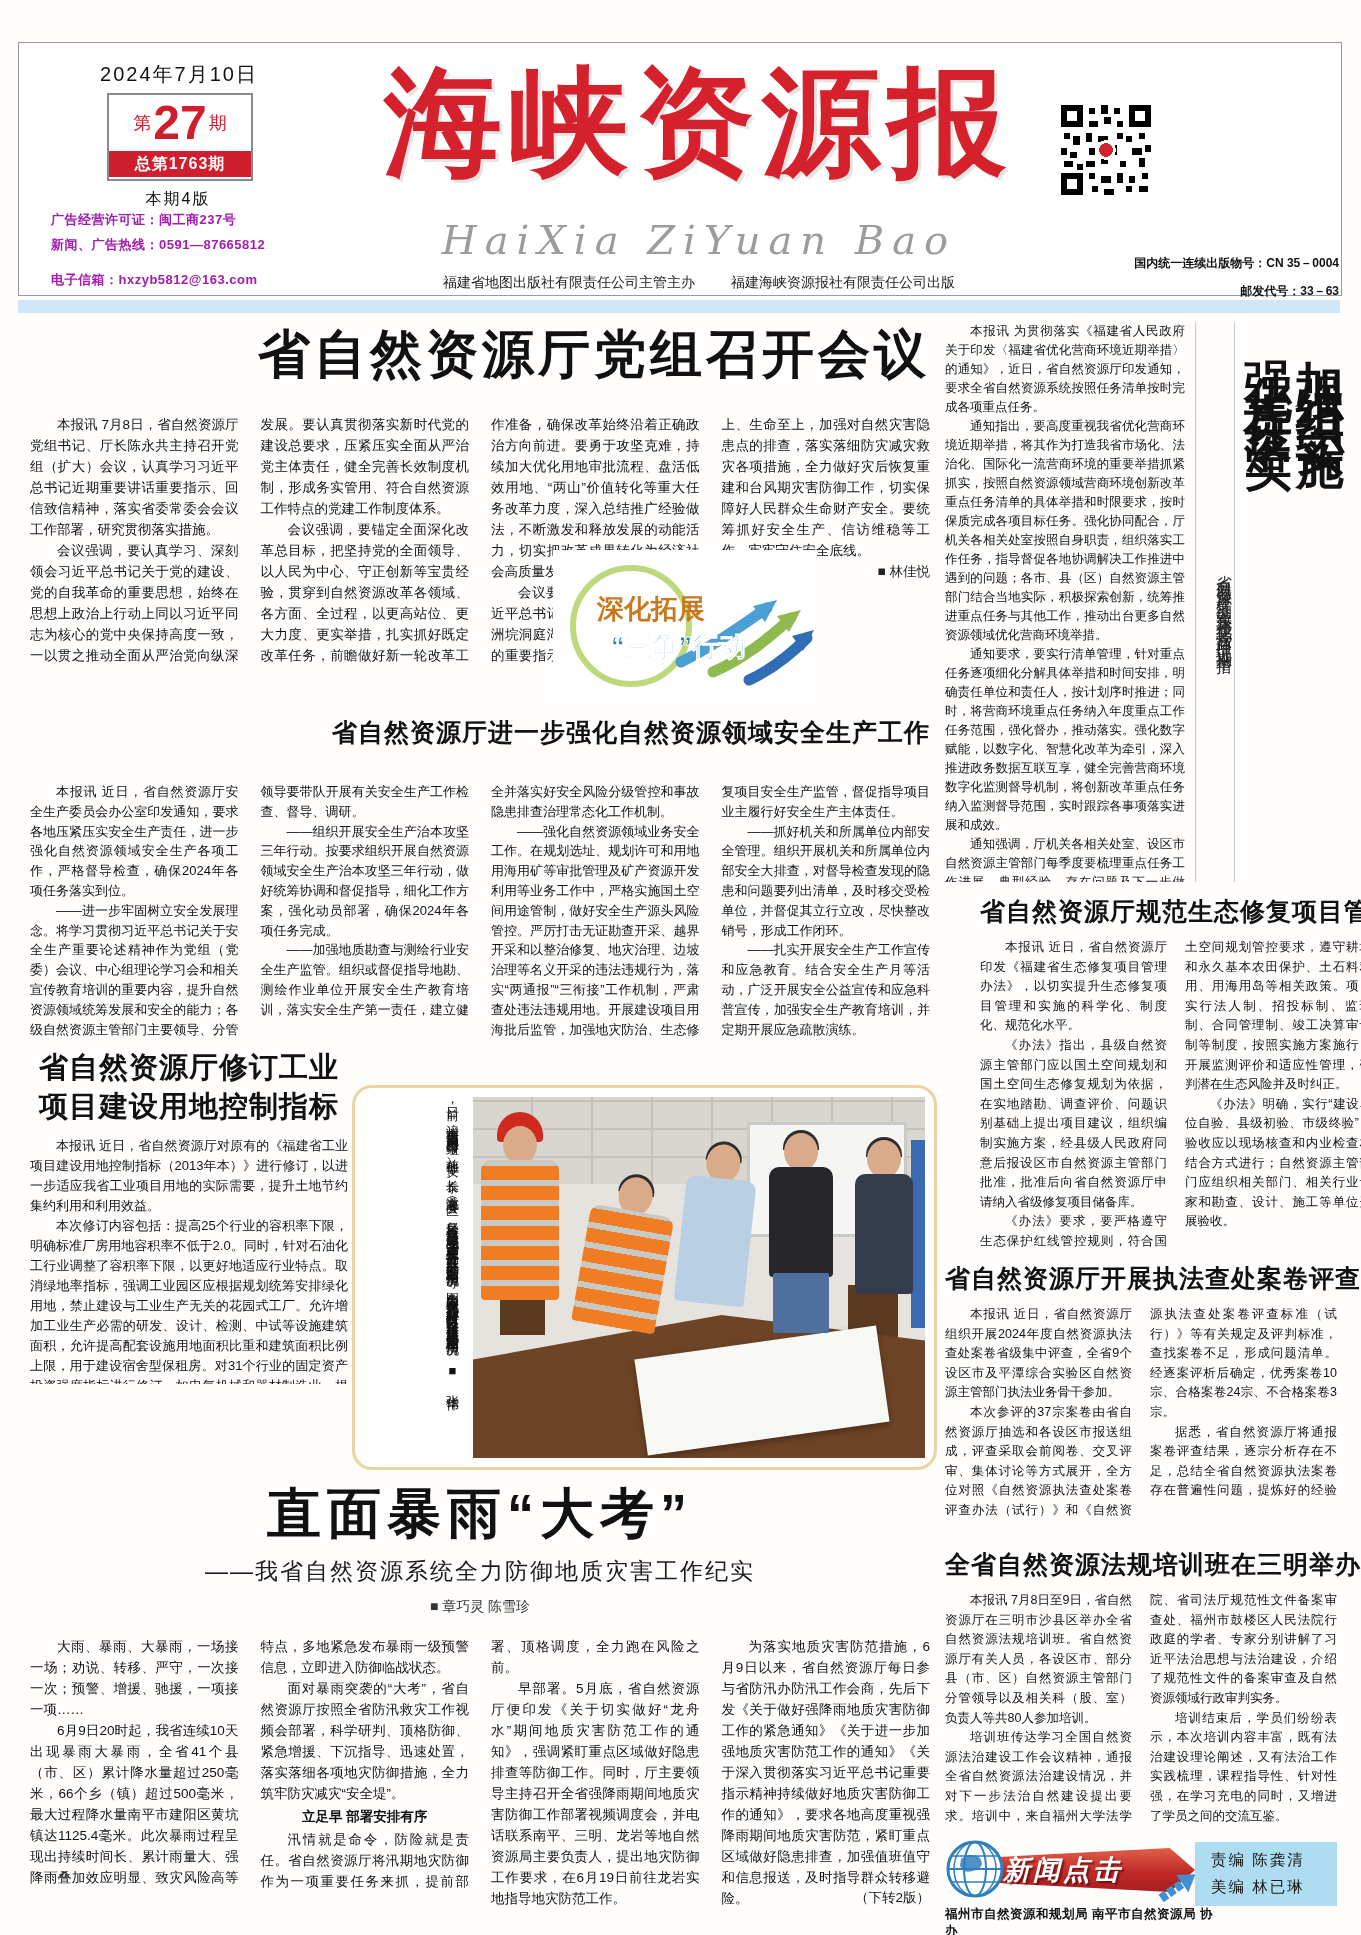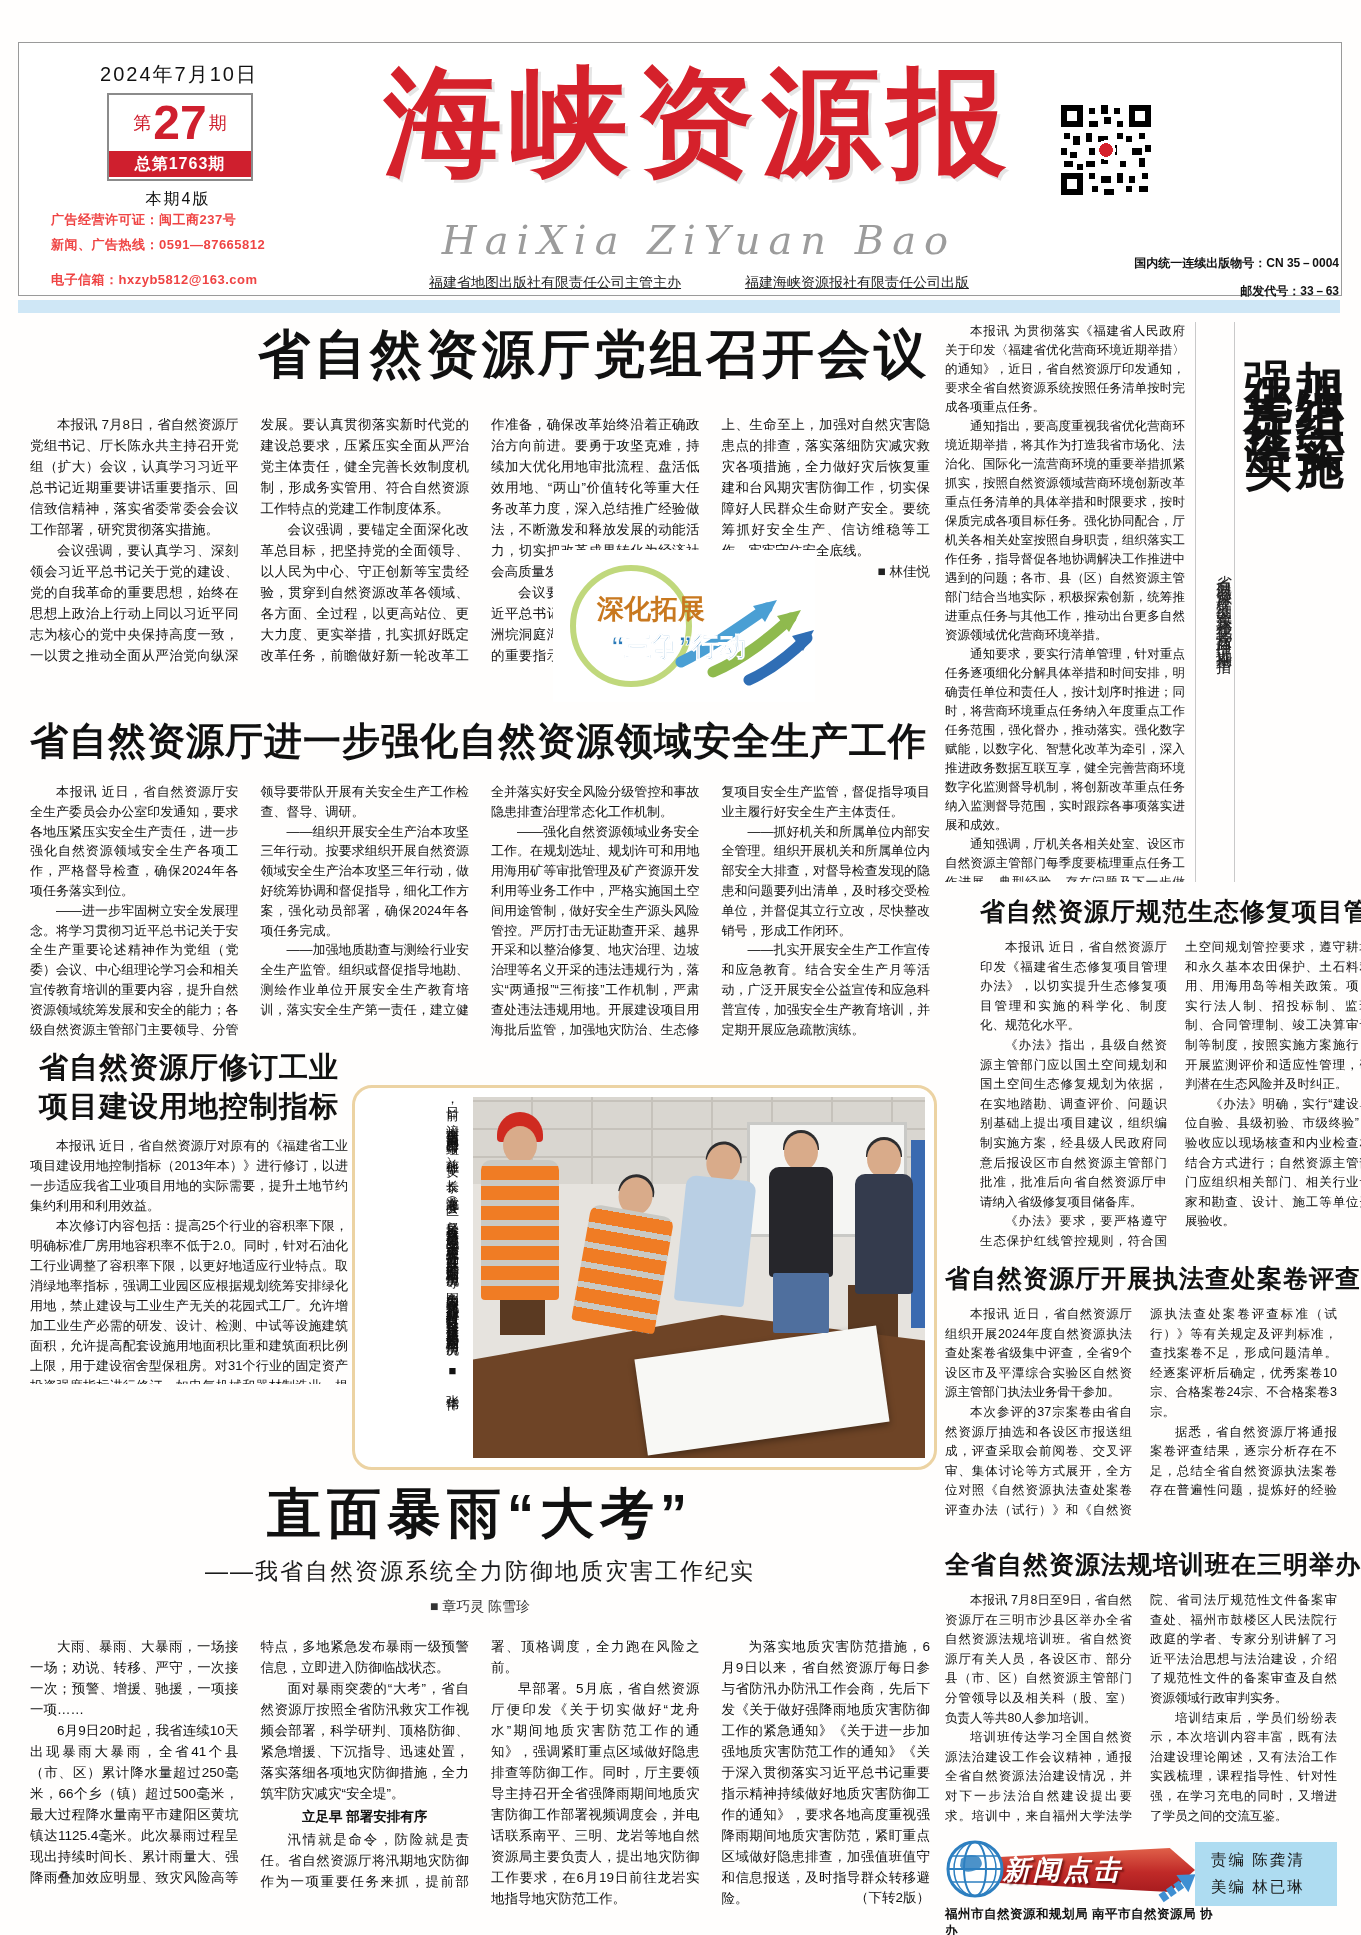--- a/index.html
+++ b/index.html
@@ -8,28 +8,28 @@
   
   .masthead{position:absolute;left:18px;top:42px;width:1322px;height:252px;border:1px solid #9a9a9a;background:#fff;}
   .mh-date{position:absolute;left:50px;top:18px;width:220px;text-align:center;font-size:20px;letter-spacing:2px;}
   .issue-box{position:absolute;left:88px;top:50px;width:142px;height:84px;border:2px solid #8b8b8b;background:#fff;}
   .issue-line{height:56px;display:flex;align-items:center;justify-content:center;color:#cf1f2e;}
   .issue-line .sm{font-size:18px;}
   .issue-line .big{font-size:48px;font-weight:900;line-height:1;margin:0 2px;}
   .issue-total{height:26px;background:#cf1f2e;color:#fff;font-weight:bold;font-size:16px;
                display:flex;align-items:center;justify-content:center;letter-spacing:1px;}
   .edition{position:absolute;left:88px;top:146px;width:142px;text-align:center;font-size:16px;letter-spacing:2px;}
-  .mh-small{position:absolute;left:32px;font-size:13px;font-weight:bold;letter-spacing:.5px;color:#ef4444;}
+  .mh-small{position:absolute;left:32px;font-size:13px;font-weight:bold;letter-spacing:.5px;color:#a21caf;}
   .mh-title{position:absolute;left:285px;top:4px;width:790px;text-align:center;font-size:118px;line-height:1.3;
             font-weight:900;color:#d5212b;letter-spacing:8px;font-family:"Liberation Serif",serif;
             text-shadow:3px 3px 0 rgba(180,180,180,.35);white-space:nowrap;}
   .mh-en{position:absolute;left:285px;top:174px;width:790px;text-align:center;font-size:40px;color:#9c9c9c;
          font-family:"DejaVu Serif",serif;font-style:italic;letter-spacing:8px;}
   .mh-pub{position:absolute;left:250px;top:231px;width:860px;text-align:center;font-size:14px;color:#222;}
-  .mh-pub span{margin:0 30px;text-decoration:underline;}
+  .mh-pub span{margin:0 16px;}
   .qr{position:absolute;left:1042px;top:62px;width:90px;height:90px;}
   .mh-issn{position:absolute;left:1075px;width:245px;text-align:right;font-size:12px;font-weight:bold;}
   .blueband{position:absolute;left:18px;top:300px;width:1322px;height:13px;background:#cfe7f6;}
   
   .para{margin:0;text-indent:2em;text-align:justify;}
   .subhead{margin:2px 0;text-align:center;font-weight:bold;text-indent:0;}
   .sign{margin:0;text-align:right;text-indent:0;color:#222;}
   .cols{column-gap:22px;overflow:hidden;}
   
   .a1-head{position:absolute;left:30px;top:320px;width:900px;text-align:right;font-size:52px;font-weight:700;
@@ -41,21 +41,21 @@
   
   .bizwrap{position:absolute;left:945px;top:322px;width:400px;height:560px;display:flex;gap:10px;}
   .biz-body{width:246px;height:560px;overflow:hidden;font-size:12.5px;line-height:19px;}
   .biz-sub{width:38px;border-left:1px solid #c9c9c9;border-right:1px solid #c9c9c9;
            writing-mode:vertical-rl;font-size:16px;letter-spacing:4px;padding-top:8px;color:#222;
            display:flex;justify-content:center;}
   .biz-head{width:100px;height:560px;display:flex;flex-direction:row-reverse;justify-content:flex-start;gap:2px;}
   .biz-head span{writing-mode:vertical-rl;font-size:48px;font-weight:900;letter-spacing:16px;
                  font-family:"Liberation Serif",serif;line-height:50px;}
   
-  .a2-head{position:absolute;left:30px;top:716px;width:900px;text-align:left;font-size:38px;font-weight:900;
+  .a2-head{position:absolute;left:30px;top:716px;width:900px;text-align:right;font-size:25px;font-weight:900;
            font-family:"Liberation Serif",serif;letter-spacing:1px;white-space:nowrap;}
   .a2-body{position:absolute;left:30px;top:782px;width:900px;height:260px;column-count:4;
            font-size:13px;line-height:19.8px;}
   
   .rb{position:absolute;left:945px;width:392px;}
   .rb-head{text-align:center;font-size:25px;font-weight:900;letter-spacing:1px;white-space:nowrap;margin-bottom:10px;}
   .rb-body{column-count:2;column-gap:18px;overflow:hidden;font-size:12.5px;line-height:19.6px;}
   
   .ind{position:absolute;left:30px;top:1048px;width:318px;}
   .ind-head{font-size:29px;font-weight:900;line-height:1.35;text-align:center;letter-spacing:1px;white-space:nowrap;}

